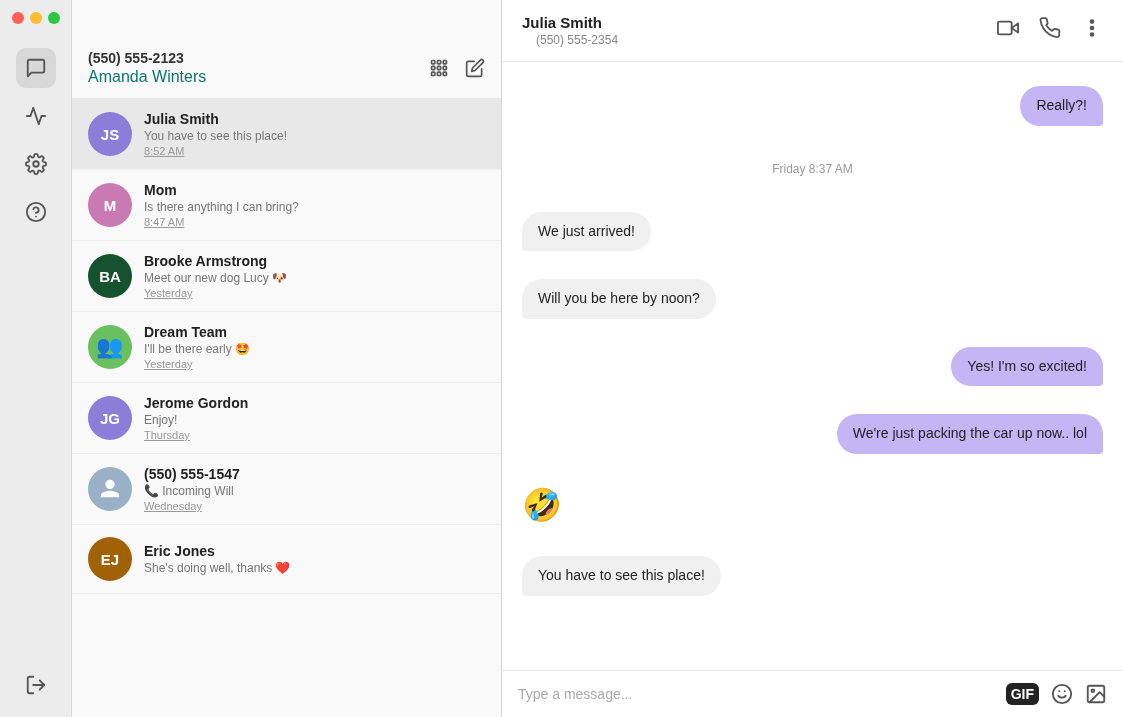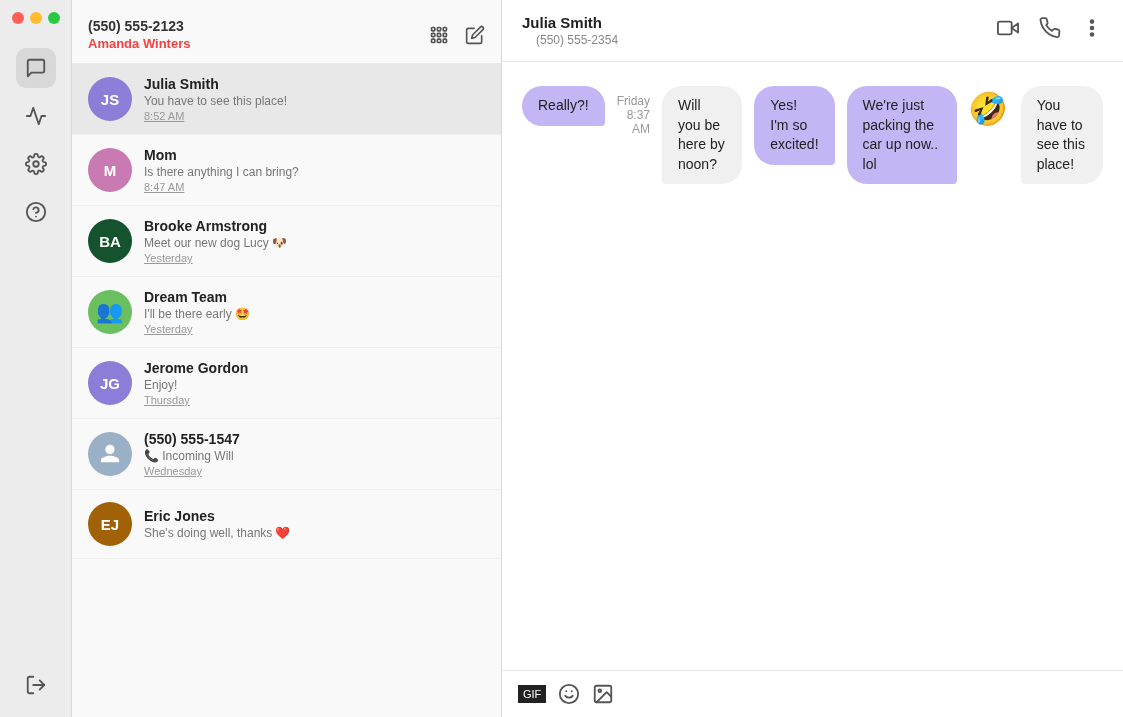--- a/index.html
+++ b/index.html
@@ -63,36 +63,36 @@
       width: 430px;
       background: #f9f9f9;
       display: flex;
       flex-direction: column;
       border-right: 1px solid #d8d8d8;
     }
     .contacts-header {
       padding: 18px 16px 12px;
       border-bottom: 1px solid #e8e8e8;
       background: #f9f9f9;
+      margin-top: 32px;
     }
     .contacts-header-top {
       display: flex;
       align-items: center;
       justify-content: space-between;
     }
     .contacts-title {
       font-size: 14px;
       font-weight: 600;
       color: #333;
     }
     .contacts-subtitle {
-      font-size: 13px;
-      color: #ef4444;
+      font-size: 16px;
+      color: #0f766e;
       margin-top: 2px;
-      font-weight: bold;
     }
     .header-actions {
       display: flex;
       gap: 16px;
     }
     .header-btn {
       background: none;
       border: none;
       cursor: pointer;
       color: #555;
@@ -197,25 +197,25 @@
       cursor: pointer;
       color: #555;
       font-size: 20px;
     }
 
     .chat-messages {
       flex: 1;
       overflow-y: auto;
       padding: 24px 20px;
       display: flex;
-      flex-direction: row;
-      gap: 12px;
+      flex-direction: column;
+      gap: 28px;
     }
     .date-divider {
-      text-align: right;
+      text-align: center;
       font-size: 12px;
       color: #999;
       margin: 8px 0;
     }
     .message-row {
       display: flex;
       flex-direction: column;
     }
     .message-row.outgoing {
       align-items: flex-end;
@@ -270,23 +270,23 @@
       cursor: pointer;
       font-size: 18px;
       color: #555;
       display: flex;
       align-items: center;
       justify-content: center;
     }
     .gif-btn {
       background: #222;
       color: #fff;
-      font-size: 11px;
-      font-weight: 400;
-      border-radius: 0;
+      font-size: 14px;
+      font-weight: 700;
+      border-radius: 6px;
       padding: 3px 5px;
       cursor: pointer;
       border: none;
     }
 
     
     .icon-svg {
       width: 22px;
       height: 22px;
       fill: none;
@@ -475,20 +475,23 @@
   </div>
 
   <div class="chat-messages">
 
     <div class="message-row outgoing">
       <div class="bubble outgoing">Really?!</div>
     </div>
 
     <div class="date-divider">Friday 8:37 AM</div>
 
+    <div class="message-row incoming">
+      <div class="bubble incoming">We just arrived!</div>
+    </div>
 
     <div class="message-row incoming">
       <div class="bubble incoming">Will you be here by noon?</div>
     </div>
 
     <div class="message-row outgoing">
       <div class="bubble outgoing">Yes! I'm so excited!</div>
     </div>
 
     <div class="message-row outgoing">
@@ -499,20 +502,21 @@
       <div class="emoji-message">🤣</div>
     </div>
 
     <div class="message-row incoming">
       <div class="bubble incoming">You have to see this place!</div>
     </div>
 
   </div>
 
   <div class="chat-input-area">
+    <input class="chat-input" type="text" placeholder="Type a message..." style="">
     <button class="gif-btn">GIF</button>
     <button class="input-action-btn">
       <svg class="icon-svg" viewBox="0 0 24 24" style="width:22px;height:22px;">
         <circle cx="12" cy="12" r="10"></circle>
         <path d="M8 14s1.5 2 4 2 4-2 4-2"></path>
         <line x1="9" y1="9" x2="9.01" y2="9"></line>
         <line x1="15" y1="9" x2="15.01" y2="9"></line>
       </svg>
     </button>
     <button class="input-action-btn">

